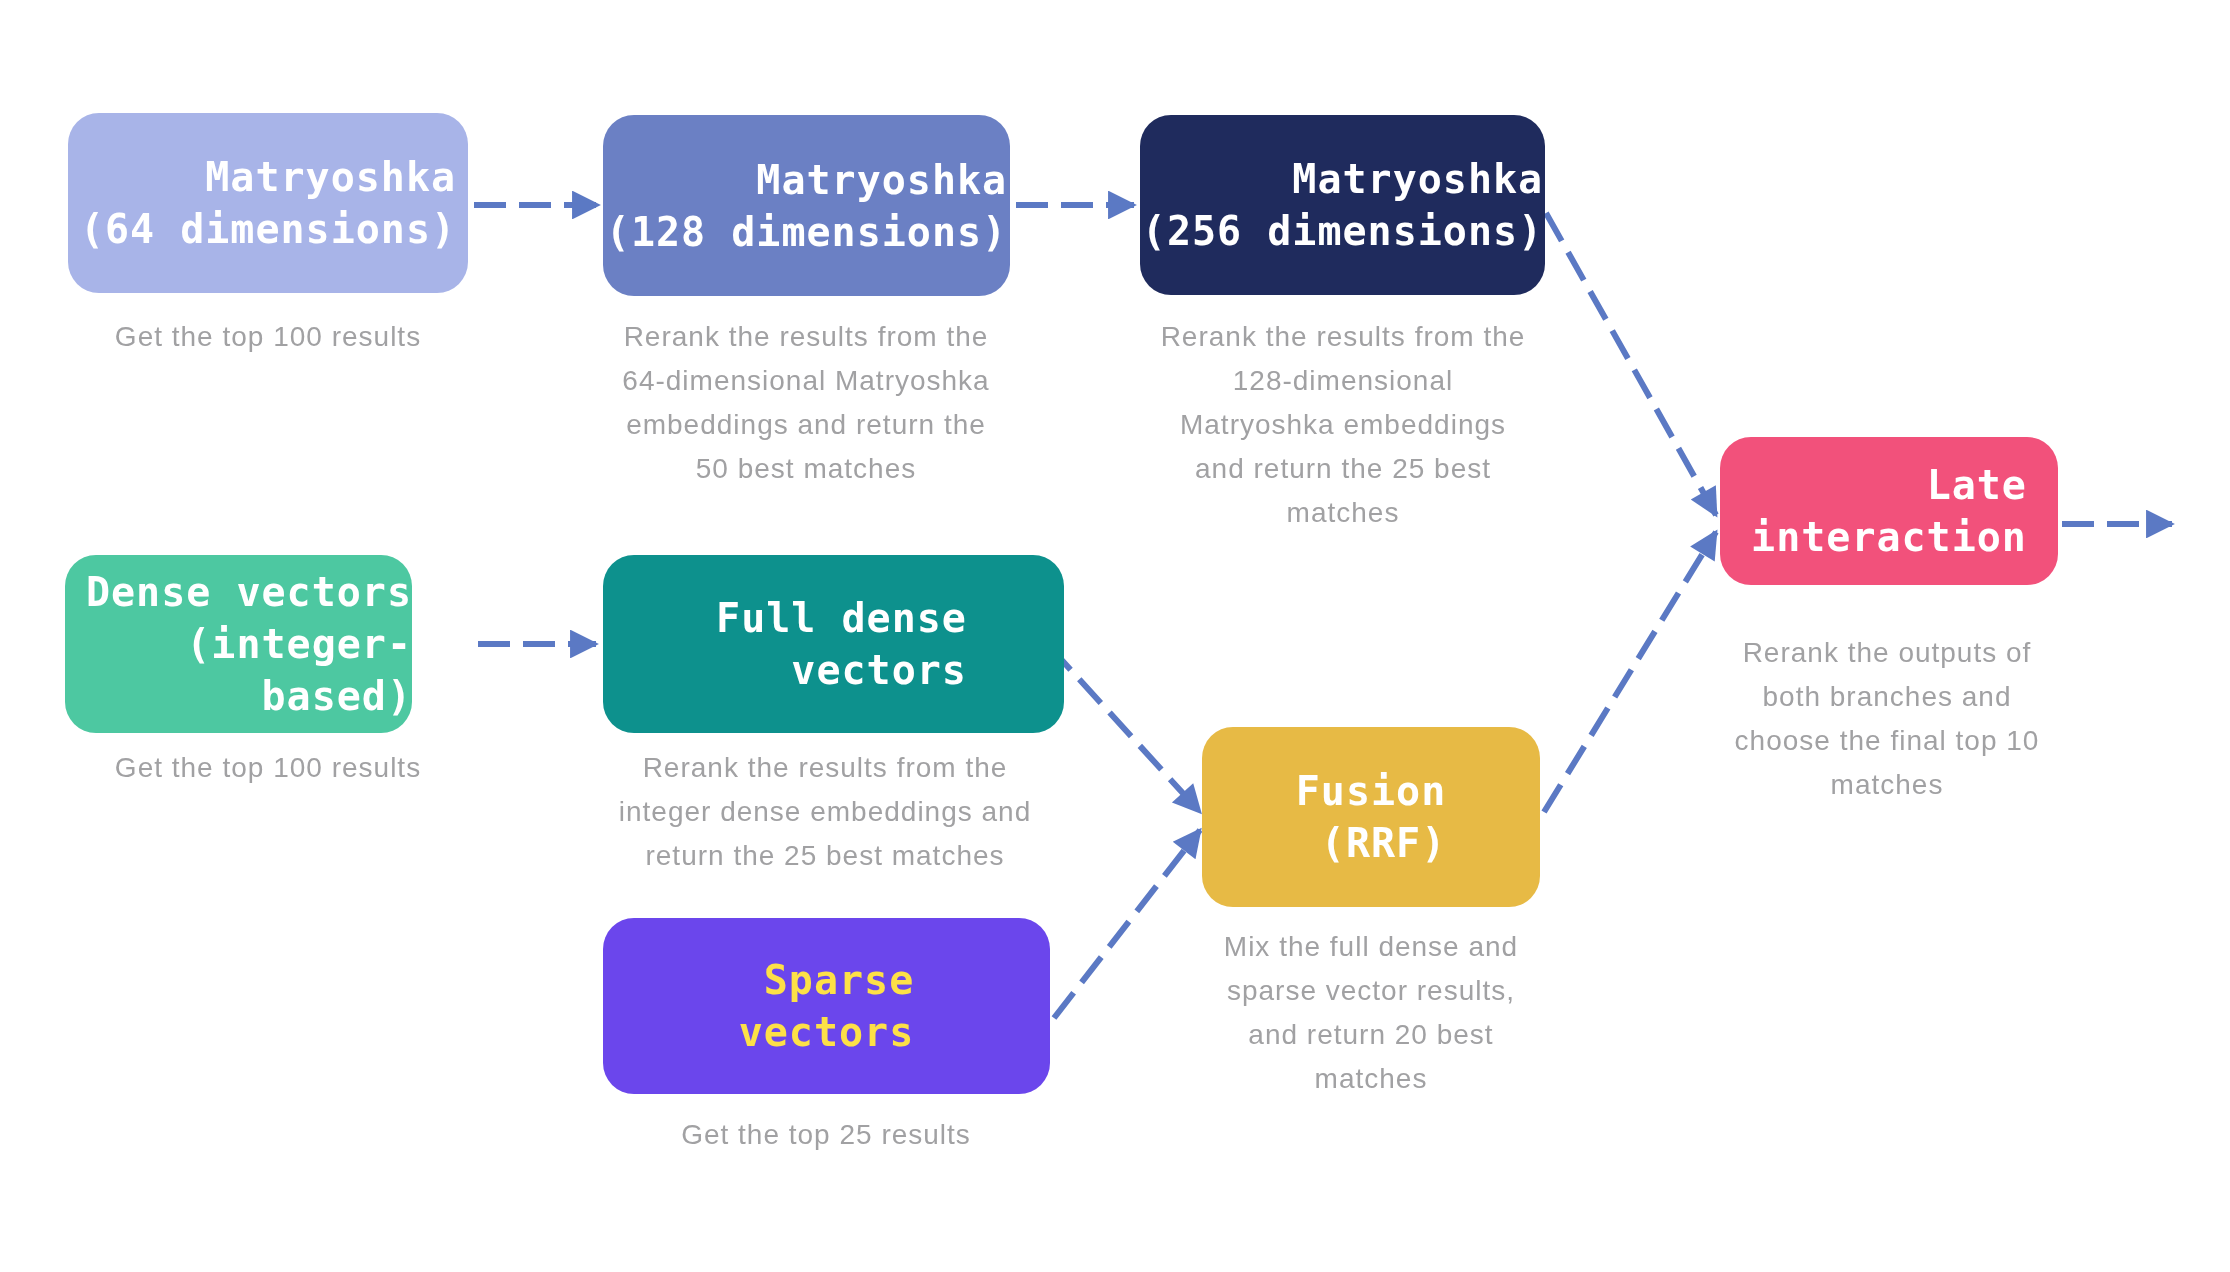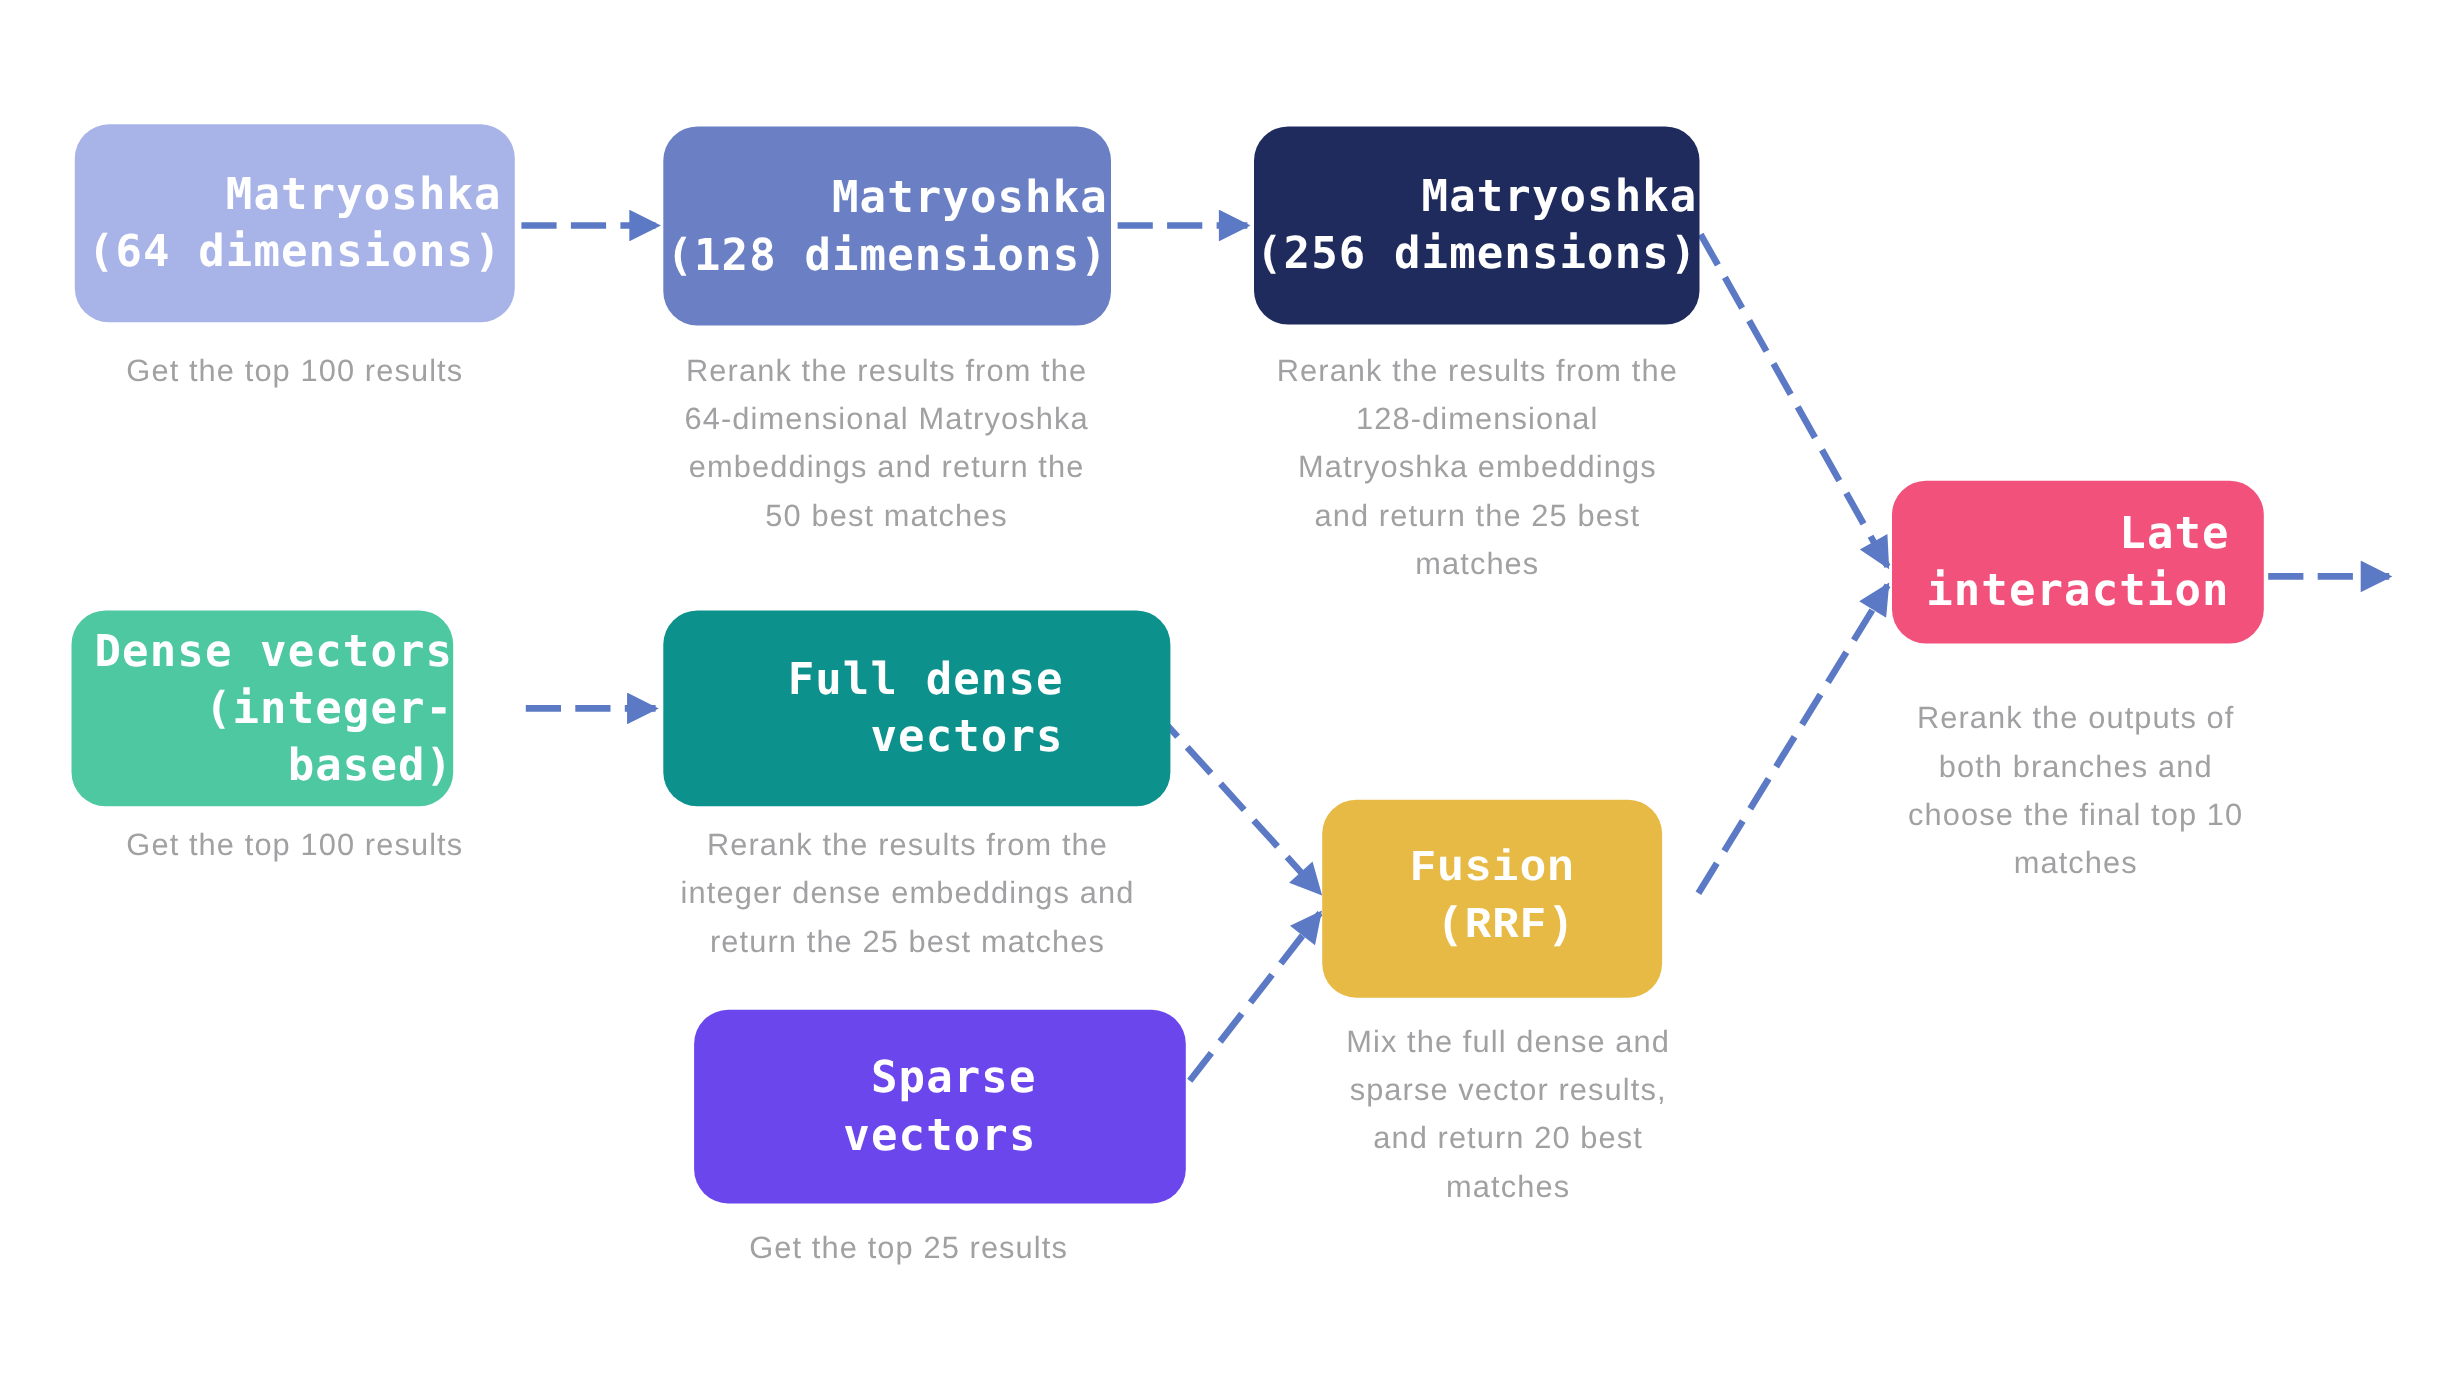--- a/index.html
+++ b/index.html
@@ -12,21 +12,21 @@
            color:var(--caption,#a1a1a3);font-size:28px;line-height:44px;letter-spacing:1px;}
   #arrows{position:absolute;left:0;top:0;}
   .arrow{stroke:var(--arrow,#5b79c4);stroke-width:6;fill:none;stroke-dasharray:32 13;}
   
   #n-m64{left:68px;top:113px;width:400px;height:180px;}
   #n-m128{left:603px;top:115px;width:407px;height:181px;}
   #n-m256{left:1140px;top:115px;width:405px;height:180px;}
   #n-late{left:1720px;top:437px;width:338px;height:148px;}
   #n-dense{left:65px;top:555px;width:347px;height:178px;}
   #n-fulldense{left:603px;top:555px;width:445px;height:178px;}
-  #n-fusion{left:1202px;top:727px;width:309px;height:180px;font-family:Liberation Mono, monospace;}
+  #n-fusion{left:1202px;top:727px;width:338px;height:180px;}
   #n-sparse{left:603px;top:918px;width:447px;height:176px;}
   #c-m64{left:268px;top:315px;}
   #c-m128{left:806px;top:315px;}
   #c-m256{left:1343px;top:315px;}
   #c-late{left:1887px;top:631px;}
   #c-dense{left:268px;top:746px;}
   #c-fulldense{left:825px;top:746px;}
   #c-fusion{left:1371px;top:925px;}
   #c-sparse{left:826px;top:1113px;}
 </style>
@@ -56,21 +56,21 @@
 <div id="n-m256" class="node" style="background: rgb(31, 43, 93); color: rgb(255, 255, 255);">Matryoshka
 (256 dimensions)</div>
 <div id="n-late" class="node" style="background: rgb(242, 81, 123); color: rgb(255, 255, 255);">Late
 interaction</div>
 <div id="n-dense" class="node" style="background: rgb(77, 200, 161); color: rgb(255, 255, 255);">Dense vectors
 (integer-based)</div>
 <div id="n-fulldense" class="node" style="background: rgb(13, 145, 141); color: rgb(255, 255, 255); padding-left: 16px;">Full dense
 vectors</div>
 <div id="n-fusion" class="node" style="background: rgb(231, 186, 69); color: rgb(255, 255, 255);">Fusion
 (RRF)</div>
-<div id="n-sparse" class="node" style="background: rgb(107, 70, 236); color: #ffffff; margin-left: 28px;">Sparse
+<div id="n-sparse" class="node" style="background: rgb(107, 70, 236); color: #fde047;">Sparse
 vectors</div>
 
 <div id="c-m64" class="caption">Get the top 100 results</div>
 <div id="c-m128" class="caption">Rerank the results from the
 64-dimensional Matryoshka
 embeddings and return the
 50 best matches</div>
 <div id="c-m256" class="caption">Rerank the results from the
 128-dimensional
 Matryoshka embeddings

